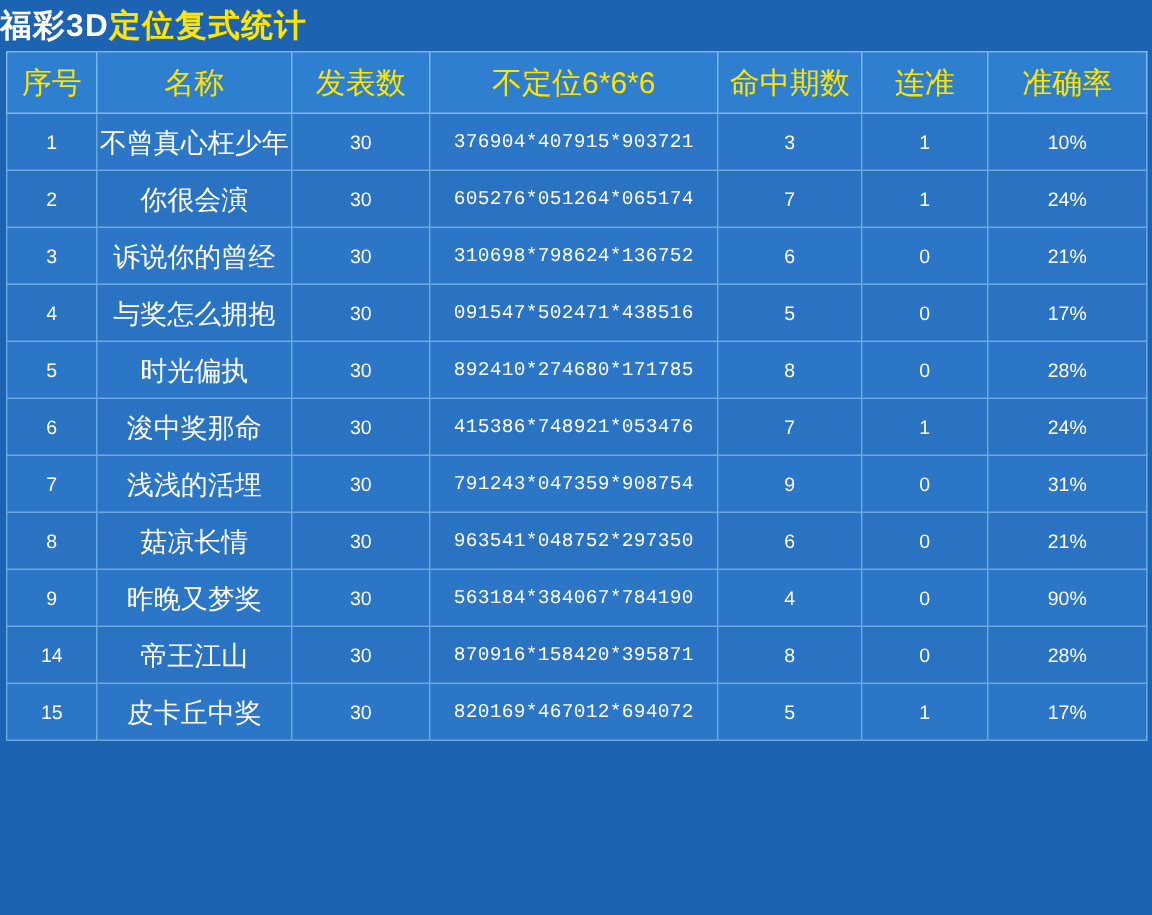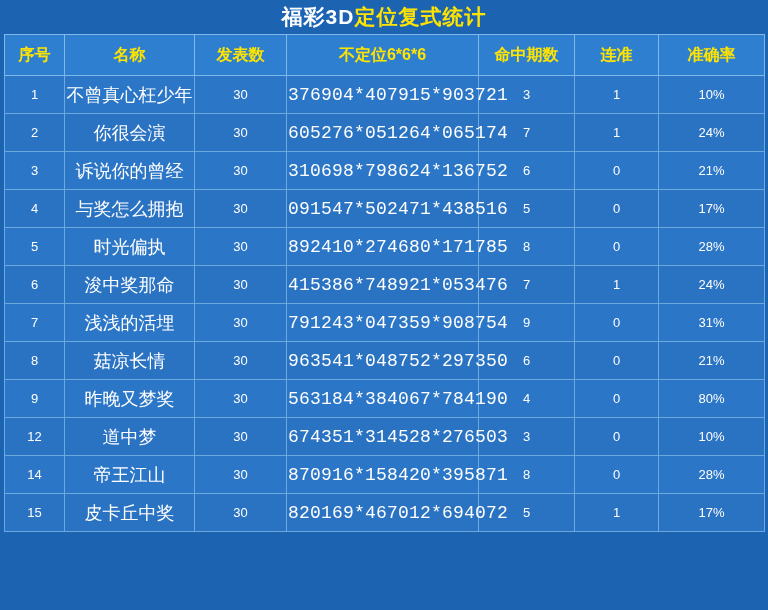--- a/index.html
+++ b/index.html
@@ -18,21 +18,21 @@
     height: 610px;
     background: linear-gradient(180deg, #1c63b2 0%, #1c63b2 100%);
     box-sizing: border-box;
     display: flex;
     flex-direction: column;
   }
   .title-bar {
     height: 34px;
     display: flex;
     align-items: center;
-    justify-content: center;
+    justify-content: flex-start;
     background: #1c63b2;
     border-radius: 13px;
   }
   .title {
     font-size: 21px;
     font-weight: bold;
     color: #ffffff;
     letter-spacing: 1px;
     white-space: nowrap;
   }
@@ -54,22 +54,22 @@
   col.c2 { width: 92px; }
   col.c3 { width: 192px; }
   col.c4 { width: 96px; }
   col.c5 { width: 84px; }
   col.c6 { width: 106px; }
 
   thead th {
     height: 38px;
     background: #2f7fd0;
     color: #ffe400;
-    font-size: 16px;
-    font-weight: bold;
+    font-size: 20px;
+    font-weight: normal;
     border: 1px solid #7fb9e8;
     text-align: center;
     white-space: nowrap;
   }
   tbody td {
     height: 35px;
     border: 1px solid #6aaade;
     color: #ffffff;
     font-size: 13px;
     text-align: center;
@@ -77,21 +77,21 @@
     white-space: nowrap;
   }
   tbody tr:nth-child(even) td {
     background: #2a72c2;
   }
   tbody td.name {
     font-size: 18px;
   }
   tbody td.combo {
     font-family: "Liberation Mono", monospace;
-    font-size: 18px;
+    font-size: 13px;
     letter-spacing: 0.2px;
   }
 </style>
 </head>
 <body>
 
 <div class="page">
 
   <div class="title-bar">
     <div class="title"><span>福彩3D</span><span class="accent">定位复式统计</span></div>
@@ -192,30 +192,21 @@
             <td>0</td>
             <td>21%</td>
           </tr>
           <tr>
             <td>9</td>
             <td class="name">昨晚又梦奖</td>
             <td>30</td>
             <td class="combo">563184*384067*784190</td>
             <td>4</td>
             <td>0</td>
-            <td>80%</td>
-          </tr>
-          <tr>
-            <td>12</td>
-            <td class="name">道中梦</td>
-            <td>30</td>
-            <td class="combo">674351*314528*276503</td>
-            <td>3</td>
-            <td>0</td>
-            <td>10%</td>
+            <td>90%</td>
           </tr>
           <tr>
             <td>14</td>
             <td class="name">帝王江山</td>
             <td>30</td>
             <td class="combo">870916*158420*395871</td>
             <td>8</td>
             <td>0</td>
             <td>28%</td>
           </tr>

